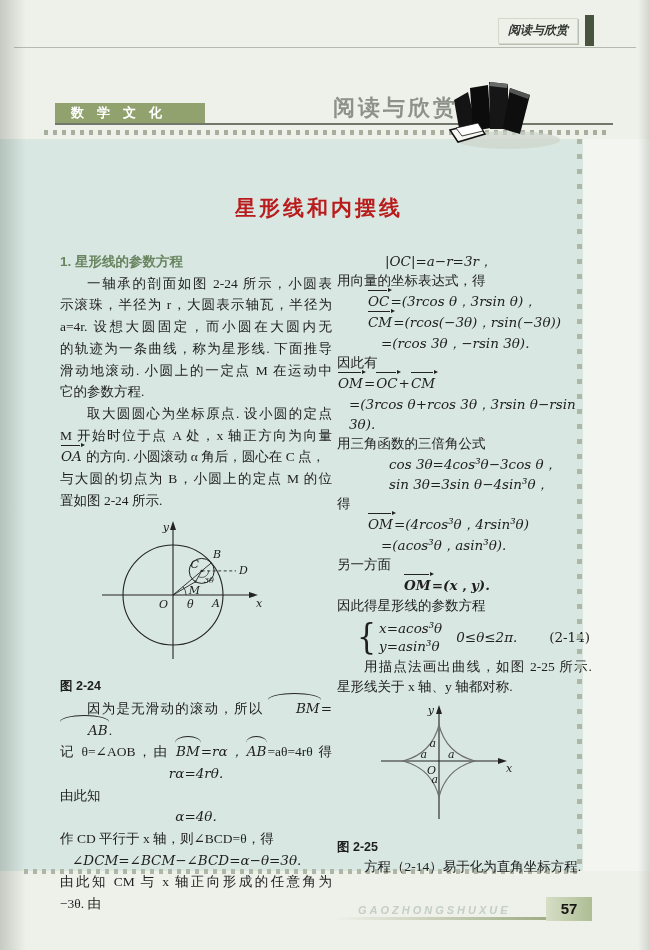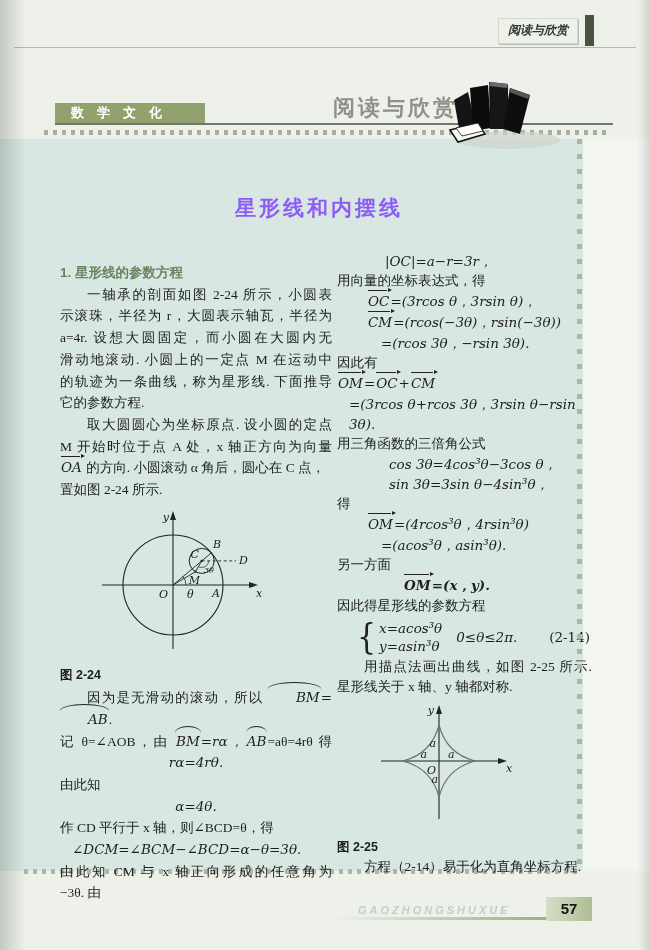--- a/index.html
+++ b/index.html
@@ -34,25 +34,25 @@
   
   .panel{left:0;top:139px;width:583px;height:732px;background:#d8e7e2;}
   .rstrip{left:583px;top:139px;width:67px;height:732px;background:#f2f5f0;}
   .shadow-left{left:0;top:0;width:26px;height:950px;z-index:6;
      background:linear-gradient(90deg,rgba(100,110,100,.30),rgba(100,110,100,0));}
   .shadow-right{left:638px;top:0;width:12px;height:950px;z-index:6;
      background:linear-gradient(270deg,rgba(130,138,128,.28),rgba(130,138,128,0));}
 
   .main-title{left:55px;top:194px;width:528px;text-align:center;z-index:2;
      font-family:"Liberation Sans",sans-serif;font-size:21px;font-weight:bold;
-     letter-spacing:3px;color:#8b5cf6;}
+     letter-spacing:3px;color:#b91c1c;}
 
   
   .col{z-index:2;font-size:13.5px;}
-  .col-l{left:60px;top:262px;width:272px;line-height:21.7px;}
+  .col-l{left:60px;top:251px;width:272px;line-height:21.7px;}
   .col-r{left:337px;top:251px;width:255px;line-height:20px;}
   .col p{margin:0;}
   .ind{text-indent:2em;}
   .j{text-align:justify;text-align-last:justify;}
   .heading{font-family:"Liberation Sans",sans-serif;font-weight:bold;color:#68855f;
            font-size:13.5px;margin-bottom:3px;}
   .fm{font-family:"DejaVu Serif",serif;font-style:italic;}
   .fmc{text-align:center;}
   .fi1{padding-left:30px;}
   .fi2{padding-left:44px;}
@@ -128,26 +128,27 @@
   </svg>
 </div>
 
 <div class="abs main-title">星形线和内摆线</div>
 
 <div class="abs col col-l">
   <p class="heading">1. 星形线的参数方程</p>
   <p class="ind j">一轴承的剖面如图 2-24 所示，小圆表</p>
   <p class="j">示滚珠，半径为 r，大圆表示轴瓦，半径为</p>
   <p class="j">a=4r. 设想大圆固定，而小圆在大圆内无</p>
+  <p class="j">的轨迹为一条曲线，称为星形线. 下面推导</p>
   <p class="j">滑动地滚动. 小圆上的一定点 M 在运动中</p>
-  <p class="j">的轨迹为一条曲线，称为星形线. 下面推导</p>
   <p>它的参数方程.</p>
   <p class="ind j">取大圆圆心为坐标原点. 设小圆的定点</p>
   <p class="j">M 开始时位于点 A 处，x 轴正方向为向量</p>
   <p><span class="vec">OA</span><span> 的方向. 小圆滚动 α 角后，圆心在 C 点，</span></p>
+  <p class="j">与大圆的切点为 B，小圆上的定点 M 的位</p>
   <p>置如图 2-24 所示.</p>
 
   <div class="figwrap">
     <svg width="272" height="152" viewBox="0 0 272 152">
 
       <line x1="42" y1="80" x2="192" y2="80" stroke="#222" stroke-width="1.1"></line>
       <polygon points="198,80 189,77 189,83" fill="#222"></polygon>
       <line x1="113" y1="144" x2="113" y2="12" stroke="#222" stroke-width="1.1"></line>
       <polygon points="113,6 110,15 116,15" fill="#222"></polygon>
 

